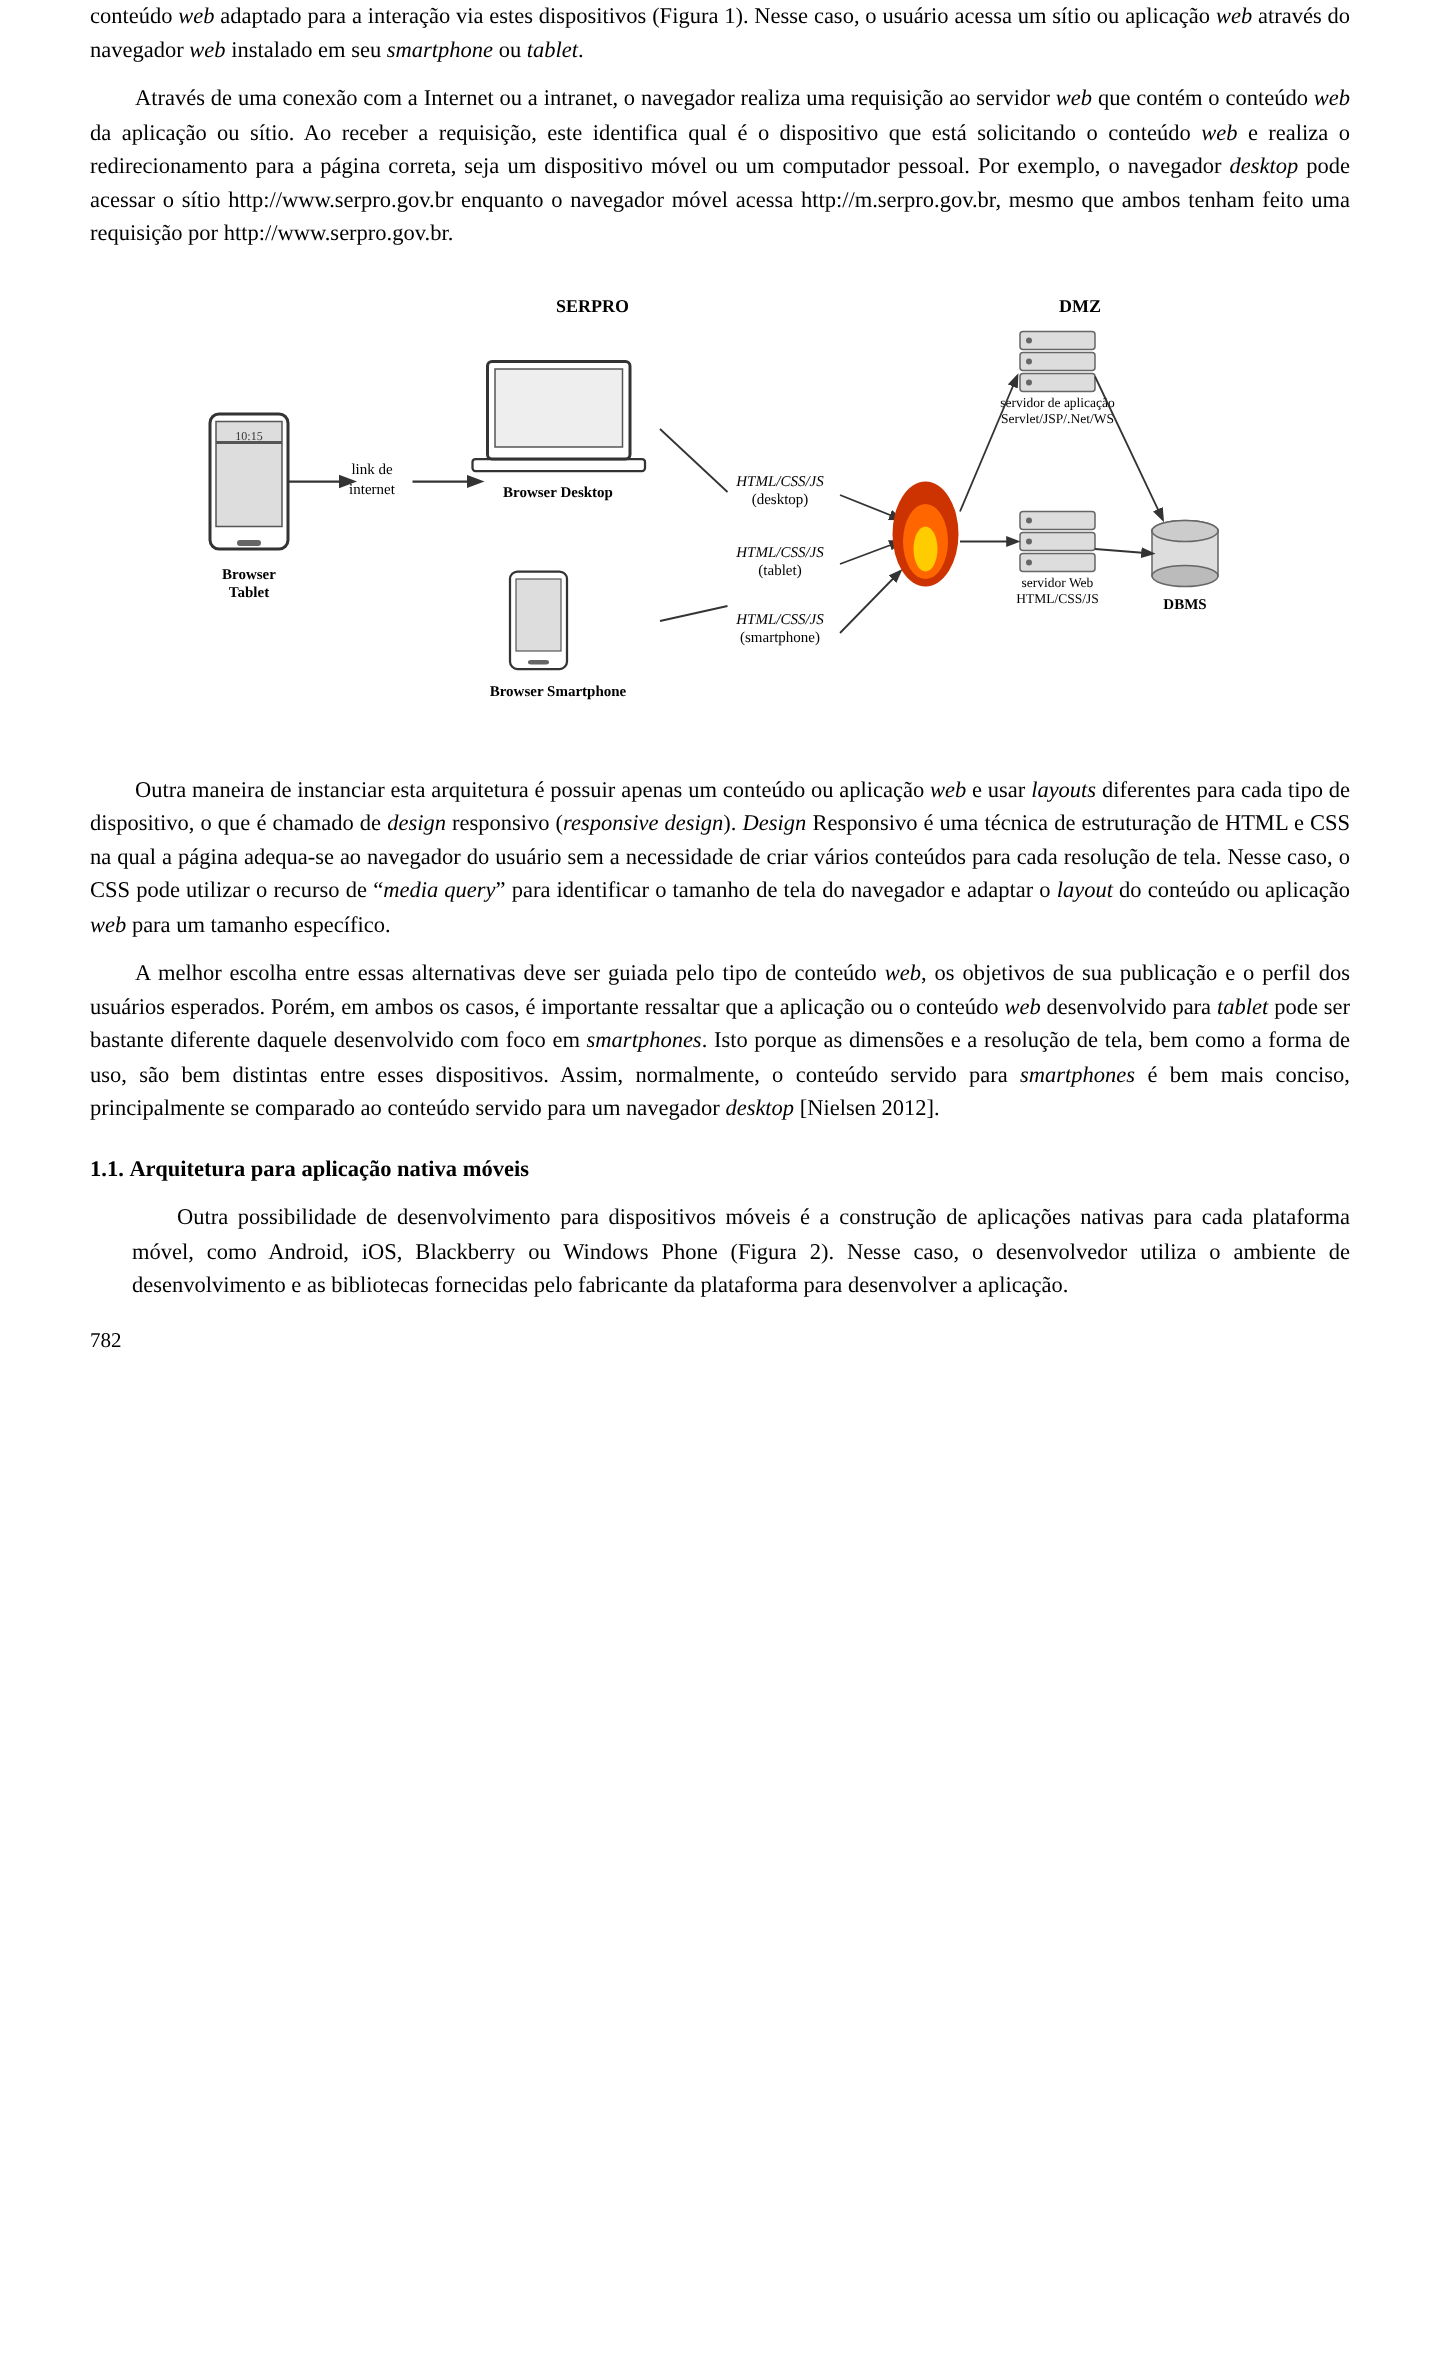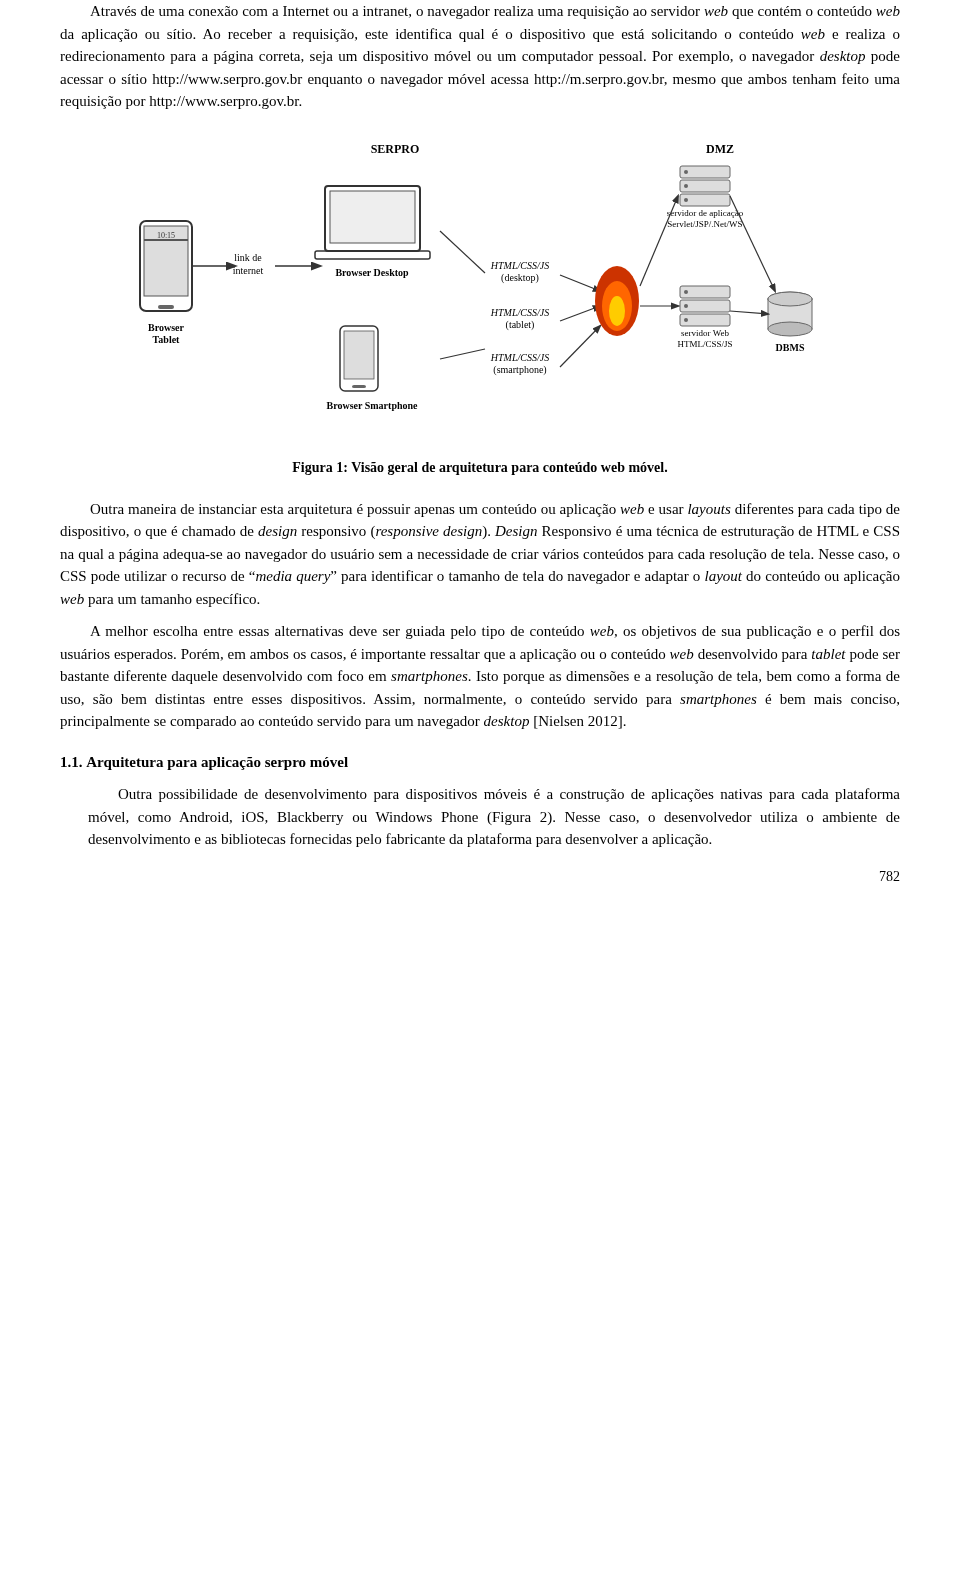--- a/index.html
+++ b/index.html
@@ -42,36 +42,37 @@
     .fig-caption {
       text-align: center;
       font-size: 14px;
       margin-top: 6px;
       font-weight: normal;
     }
     .fig-caption strong {
       font-weight: bold;
     }
     .page-number {
-      text-align: right;
+      text-align: left;
       font-size: 14px;
       margin-top: 18px;
     }
 
     
     .diagram-svg {
       width: 700px;
       height: 320px;
     }
   </style>
 </head>
 <body>
 
 <div class="page-content">
 
+  <p>conteúdo <em>web</em> adaptado para a interação via estes dispositivos (Figura 1). Nesse caso, o usuário acessa um sítio ou aplicação <em>web</em> através do navegador <em>web</em> instalado em seu <em>smartphone</em> ou <em>tablet</em>.</p>
 
   <p style="text-indent:2em;">Através de uma conexão com a Internet ou a intranet, o navegador realiza uma requisição ao servidor <em>web</em> que contém o conteúdo <em>web</em> da aplicação ou sítio. Ao receber a requisição, este identifica qual é o dispositivo que está solicitando o conteúdo <em>web</em> e realiza o redirecionamento para a página correta, seja um dispositivo móvel ou um computador pessoal. Por exemplo, o navegador <em>desktop</em> pode acessar o sítio http://www.serpro.gov.br enquanto o navegador móvel acessa http://m.serpro.gov.br, mesmo que ambos tenham feito uma requisição por http://www.serpro.gov.br.</p>
 
   <div class="figure-container">
     <svg class="diagram-svg" viewBox="0 0 700 320" xmlns="http://www.w3.org/2000/svg" font-family="Times New Roman, serif">
 
       <rect x="10" y="90" width="52" height="90" rx="6" ry="6" fill="none" stroke="#333" stroke-width="2"></rect>
       <rect x="14" y="95" width="44" height="70" fill="#ddd" stroke="#555" stroke-width="1"></rect>
       <rect x="14" y="108" width="44" height="2" fill="#555"></rect>
 
@@ -156,30 +157,27 @@
       <line x1="600" y1="180" x2="638" y2="183" stroke="#333" stroke-width="1.2" marker-end="url(#arrow)"></line>
 
       <defs>
         <marker id="arrow" markerWidth="8" markerHeight="8" refX="6" refY="3" orient="auto">
           <path d="M0,0 L0,6 L8,3 z" fill="#333"></path>
         </marker>
       </defs>
 
     </svg>
 
-    <p class="fig-caption">
-      <strong>Figura 1: Visão geral de arquitetura para conteúdo web móvel.</strong>
-    </p>
   </div>
 
   <p style="text-indent:2em;">Outra maneira de instanciar esta arquitetura é possuir apenas um conteúdo ou aplicação <em>web</em> e usar <em>layouts</em> diferentes para cada tipo de dispositivo, o que é chamado de <em>design</em> responsivo (<em>responsive design</em>). <em>Design</em> Responsivo é uma técnica de estruturação de HTML e CSS na qual a página adequa-se ao navegador do usuário sem a necessidade de criar vários conteúdos para cada resolução de tela. Nesse caso, o CSS pode utilizar o recurso de “<em>media query</em>” para identificar o tamanho de tela do navegador e adaptar o <em>layout</em> do conteúdo ou aplicação <em>web</em> para um tamanho específico.</p>
 
   <p style="text-indent:2em;">A melhor escolha entre essas alternativas deve ser guiada pelo tipo de conteúdo <em>web</em>, os objetivos de sua publicação e o perfil dos usuários esperados. Porém, em ambos os casos, é importante ressaltar que a aplicação ou o conteúdo <em>web</em> desenvolvido para <em>tablet</em> pode ser bastante diferente daquele desenvolvido com foco em <em>smartphones</em>. Isto porque as dimensões e a resolução de tela, bem como a forma de uso, são bem distintas entre esses dispositivos. Assim, normalmente, o conteúdo servido para <em>smartphones</em> é bem mais conciso, principalmente se comparado ao conteúdo servido para um navegador <em>desktop</em> [Nielsen 2012].</p>
 
   <p class="section-heading">
-    <span>1.1.</span>&nbsp;<span>Arquitetura para aplicação serpro móvel</span>
+    <span>1.1.</span>&nbsp;<span>Arquitetura para aplicação nativa móveis</span>
   </p>
 
   <p style="text-indent:2em;margin-left:28px;">Outra possibilidade de desenvolvimento para dispositivos móveis é a construção de aplicações nativas para cada plataforma móvel, como Android, iOS, Blackberry ou Windows Phone (Figura 2). Nesse caso, o desenvolvedor utiliza o ambiente de desenvolvimento e as bibliotecas fornecidas pelo fabricante da plataforma para desenvolver a aplicação.</p>
 
   <div class="page-number">782</div>
 
 </div>
 
 </body></html>

